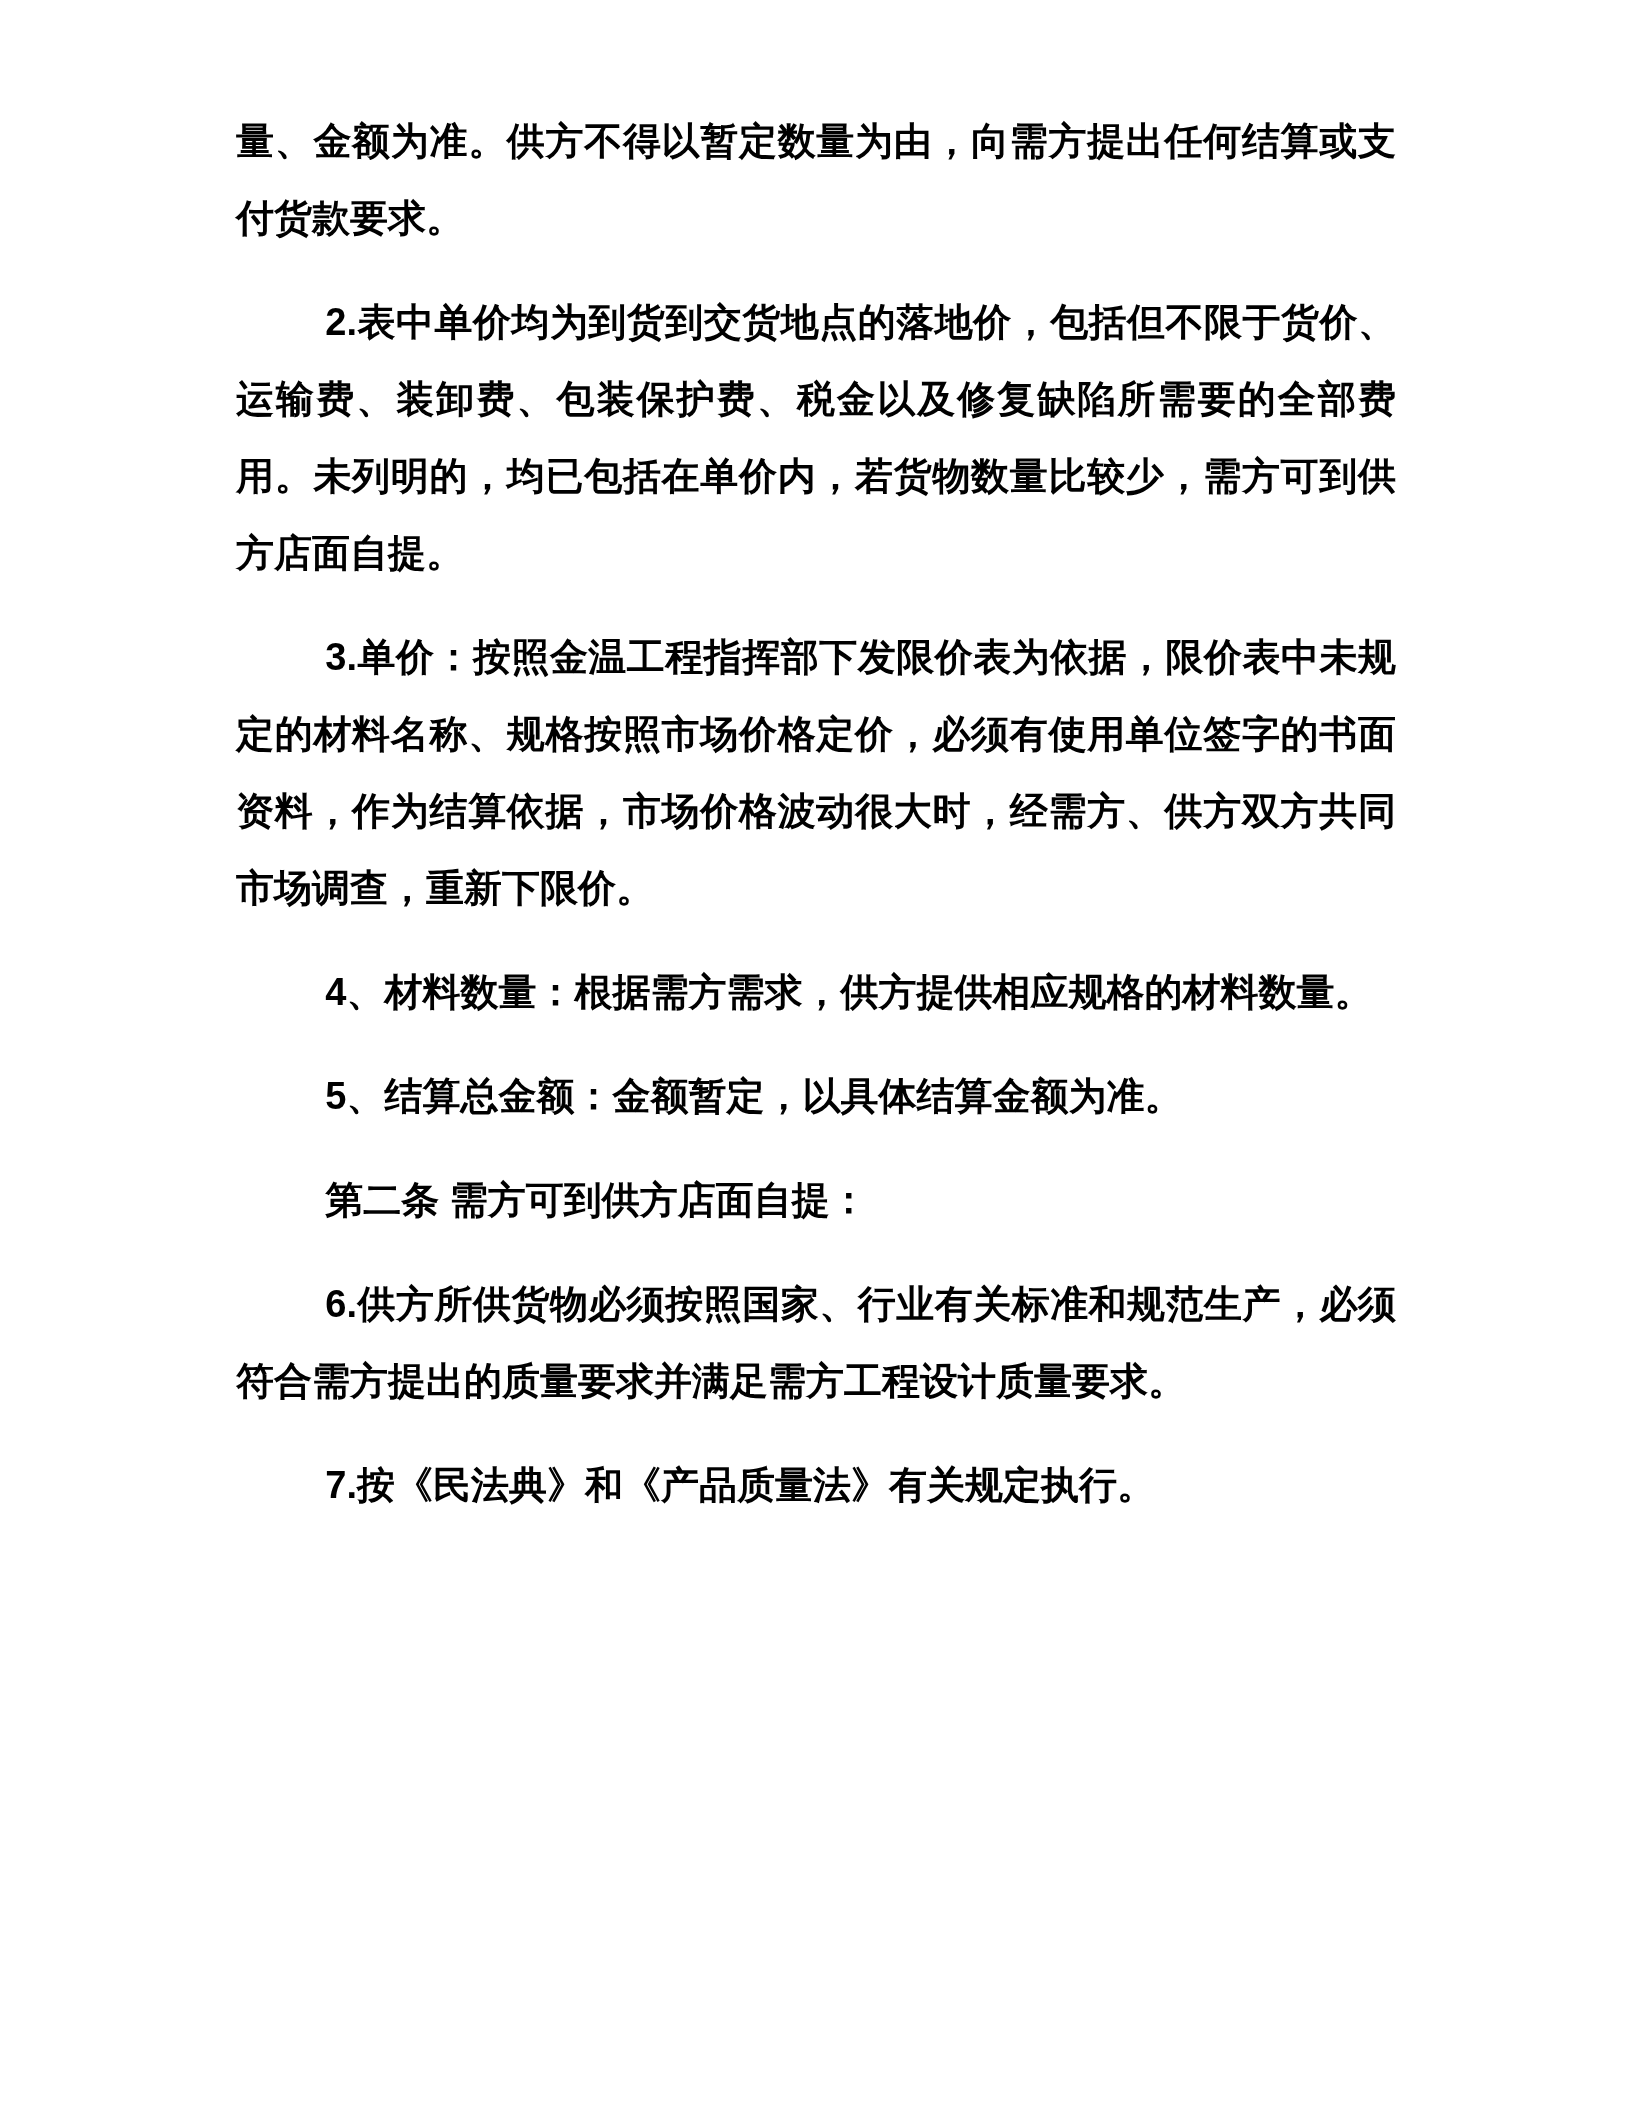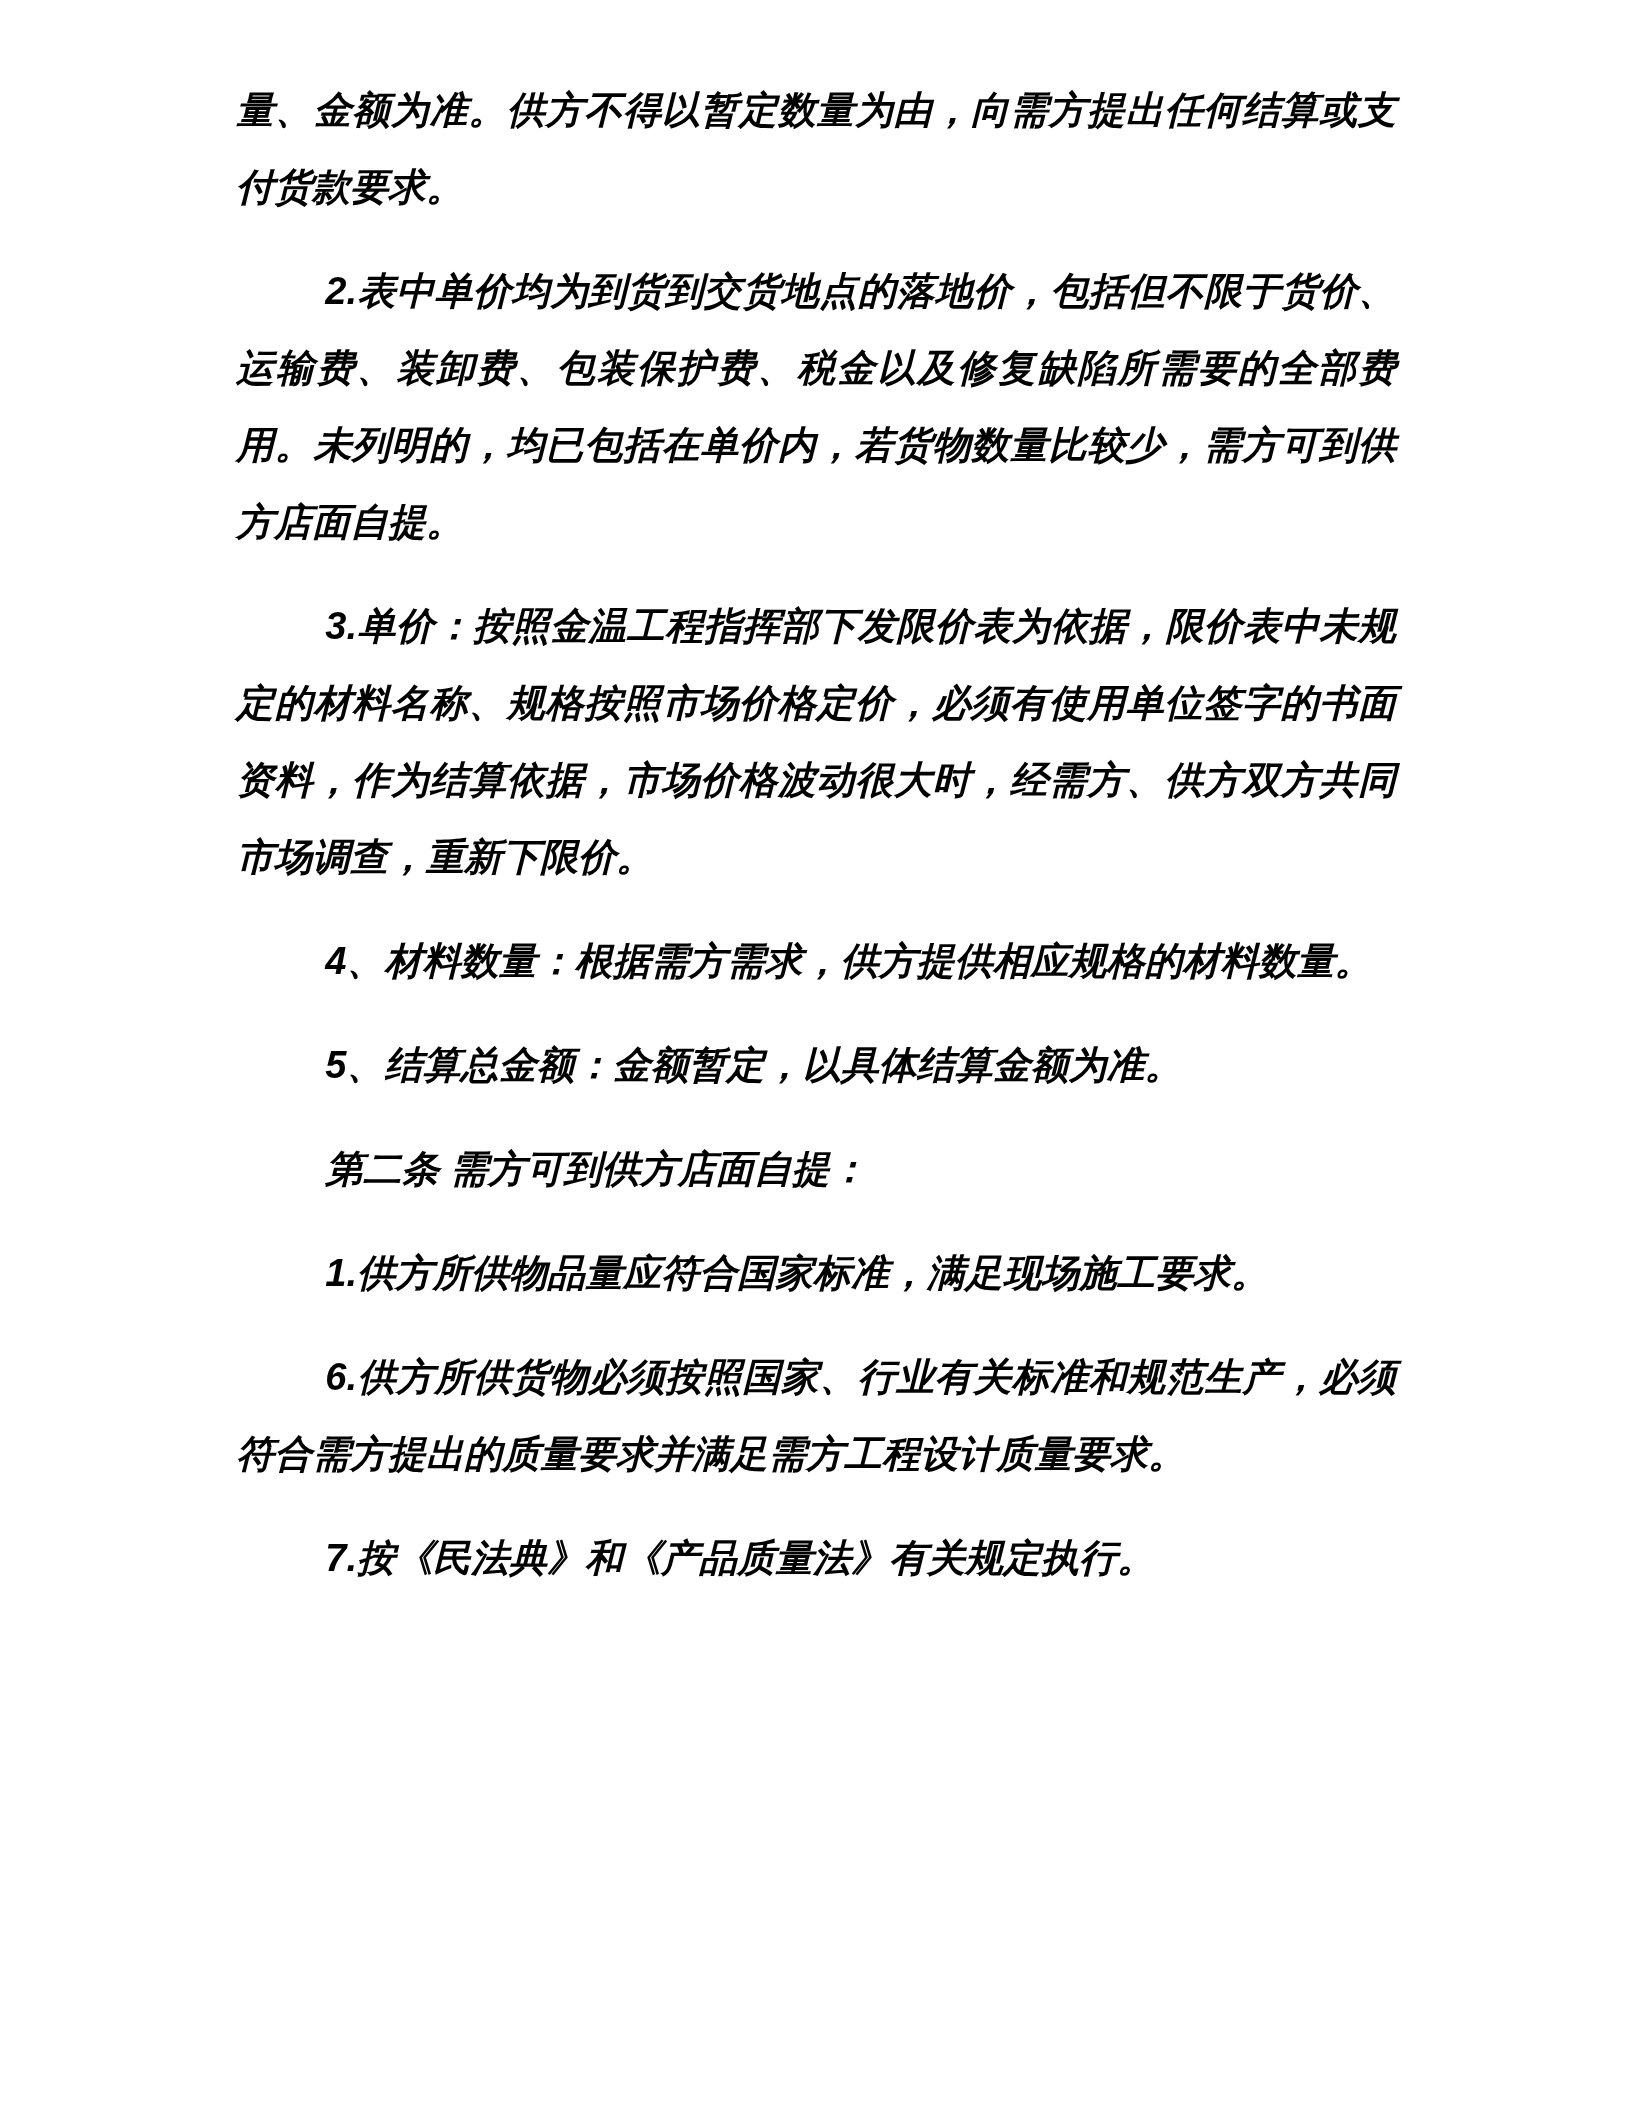--- a/index.html
+++ b/index.html
@@ -7,30 +7,29 @@
     padding: 0;
     background: #ffffff;
   }
   .page {
     position: relative;
     width: 1632px;
     height: 2112px;
     box-sizing: border-box;
     background: #ffffff;
     color: #000000;
-    padding: 72px 236px 0 236px;
+    padding: 103px 236px 0 236px;
     font-family: "Liberation Sans", sans-serif;
     font-weight: 700;
     font-size: 38px;
     line-height: 77px;
     text-align: justify;
     text-align-last: left;
     line-break: strict;
     overflow: hidden;
-    font-style: italic;
   }
   .para {
     margin: 0 0 27px 0;
   }
   .para.indent {
     text-indent: 2.35em;
   }
 </style>
 </head>
 <body>
@@ -41,19 +40,18 @@
   <p class="para indent">2.表中单价均为到货到交货地点的落地价，包括但不限于货价、运输费、装卸费、包装保护费、税金以及修复缺陷所需要的全部费用。未列明的，均已包括在单价内，若货物数量比较少，需方可到供方店面自提。</p>
 
   <p class="para indent">3.单价：按照金温工程指挥部下发限价表为依据，限价表中未规定的材料名称、规格按照市场价格定价，必须有使用单位签字的书面资料，作为结算依据，市场价格波动很大时，经需方、供方双方共同市场调查，重新下限价。</p>
 
   <p class="para indent">4、材料数量：根据需方需求，供方提供相应规格的材料数量。</p>
 
   <p class="para indent">5、结算总金额：金额暂定，以具体结算金额为准。</p>
 
   <p class="para indent">第二条 需方可到供方店面自提：</p>
 
-  <p class="para indent">1.供方所供物品量应符合国家标准，满足现场施工要求。</p>
 
   <p class="para indent">6.供方所供货物必须按照国家、行业有关标准和规范生产，必须符合需方提出的质量要求并满足需方工程设计质量要求。</p>
 
 
   <p class="para indent">7.按《民法典》和《产品质量法》有关规定执行。</p>
 </div>
 
 </body></html>

